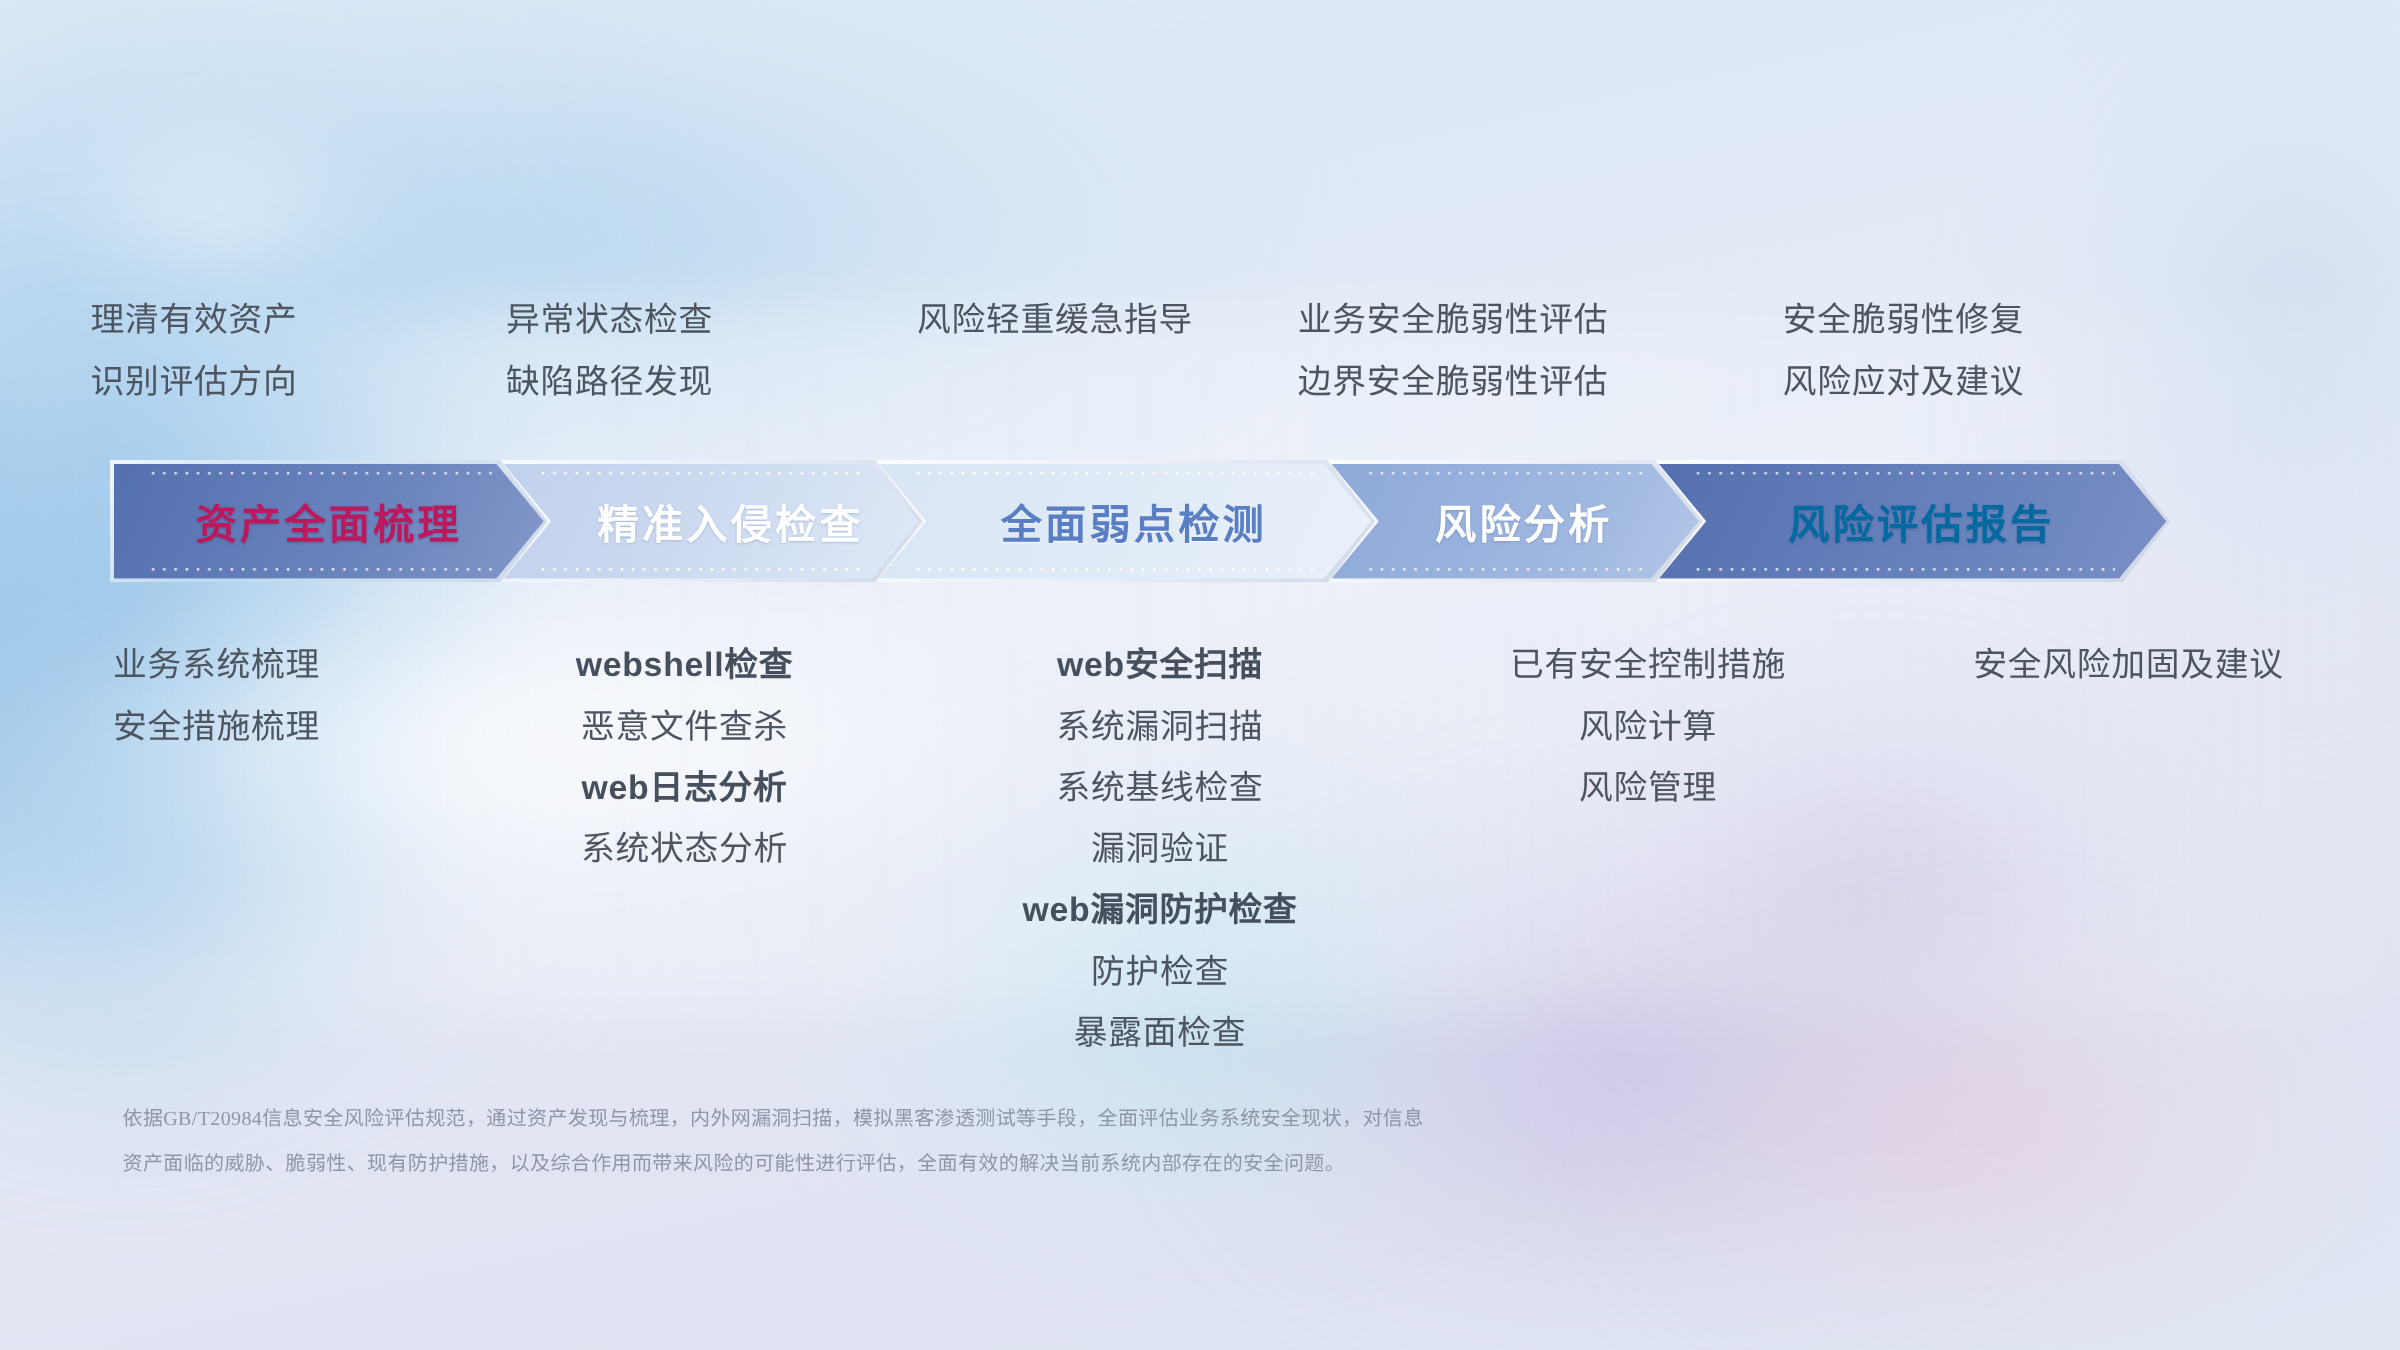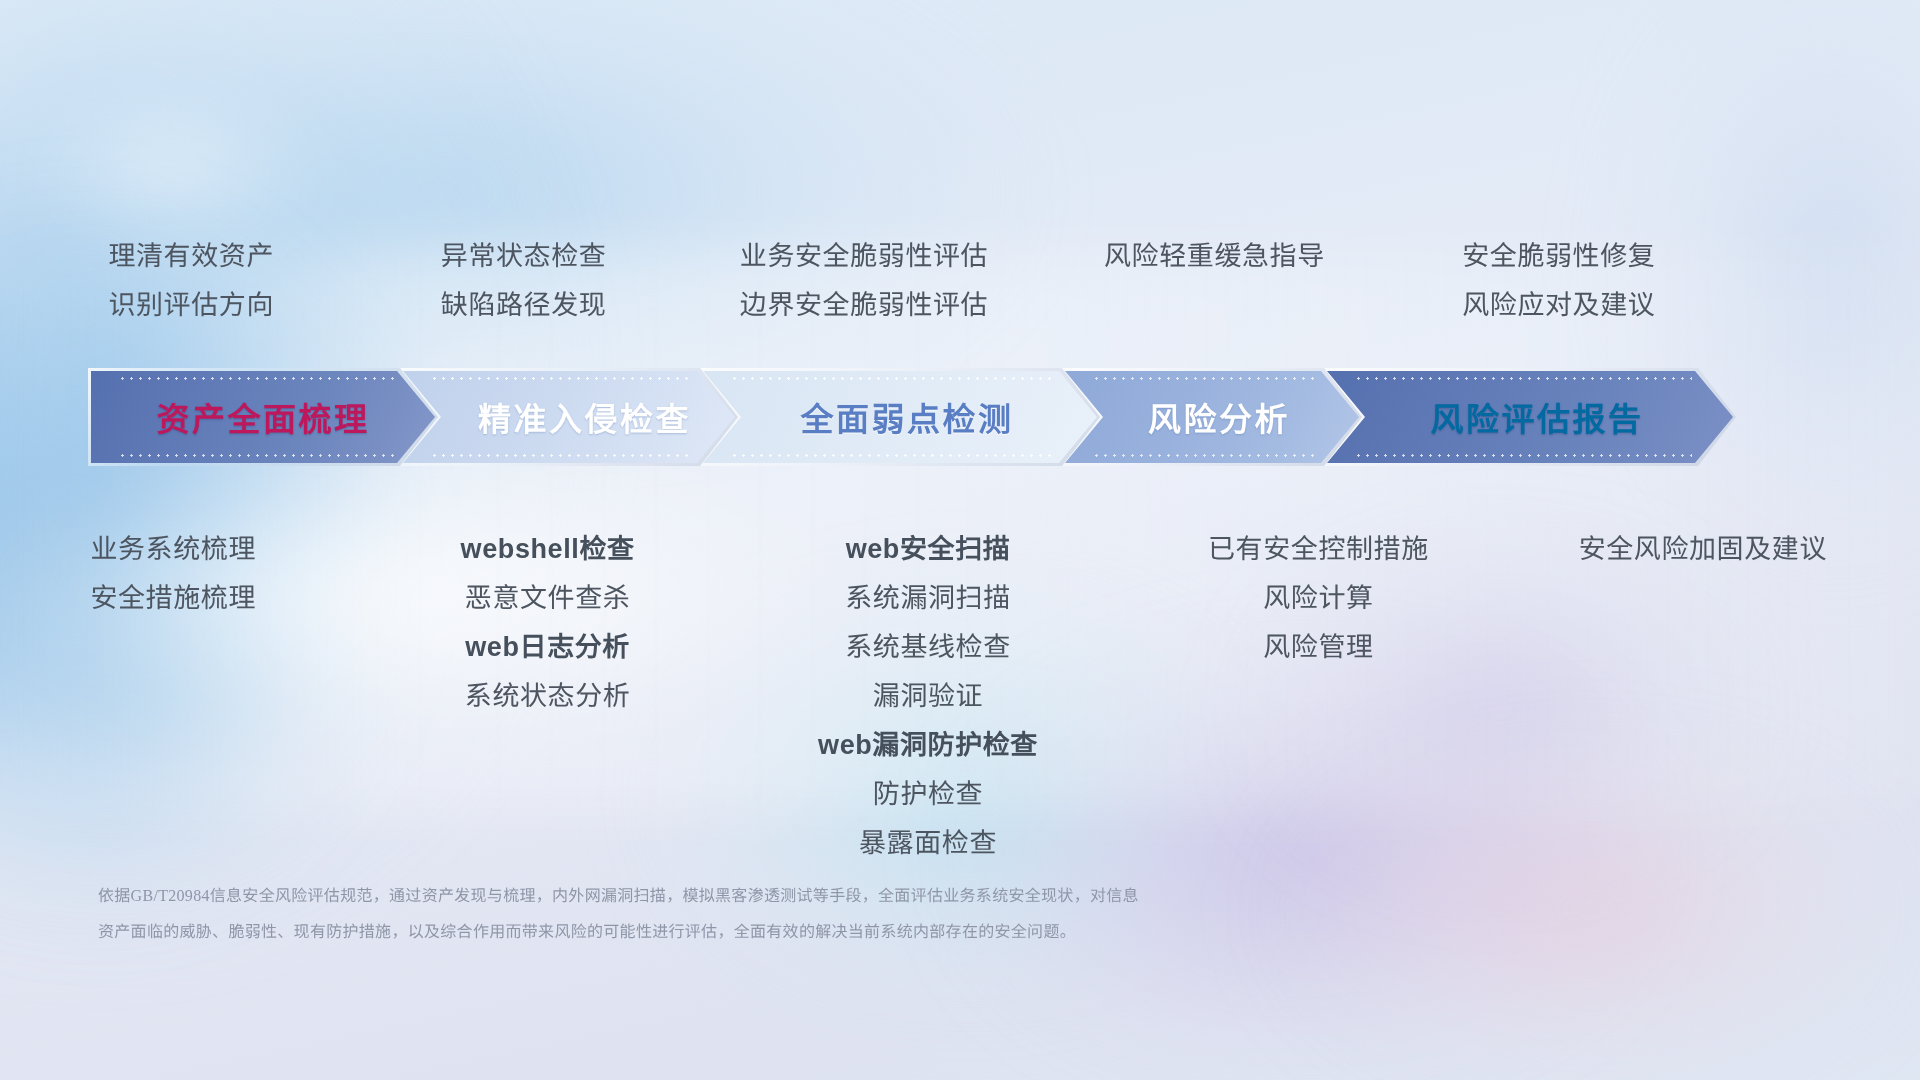--- a/index.html
+++ b/index.html
@@ -84,24 +84,23 @@
     filter:blur(34px);
   }
 
   
   #content{position:absolute;inset:0;z-index:2;}
 
   
   #top-row{
     position:absolute;left:0;top:232px;width:1672px;height:110px;
     display:flex;
-    padding-left:36px;
   }
   #bottom-row{
-    position:absolute;left:0;top:525px;width:1872px;
+    position:absolute;left:0;top:508px;width:1872px;
     display:flex;align-items:flex-start;
   }
   .col{
     flex:1 1 0;
     display:flex;flex-direction:column;align-items:center;
     text-align:center;
   }
   .cap{
     color:#4d5560;
     font-size:27px;
@@ -200,26 +199,26 @@
 
   <div id="top-row">
     <div class="col" id="top-col-1">
       <div class="cap">理清有效资产</div>
       <div class="cap">识别评估方向</div>
     </div>
     <div class="col" id="top-col-2">
       <div class="cap">异常状态检查</div>
       <div class="cap">缺陷路径发现</div>
     </div>
+    <div class="col" id="top-col-4">
+      <div class="cap">风险轻重缓急指导</div>
+    </div>
     <div class="col" id="top-col-3">
       <div class="cap">业务安全脆弱性评估</div>
       <div class="cap">边界安全脆弱性评估</div>
-    </div>
-    <div class="col" id="top-col-4">
-      <div class="cap">风险轻重缓急指导</div>
     </div>
     <div class="col" id="top-col-5">
       <div class="cap">安全脆弱性修复</div>
       <div class="cap">风险应对及建议</div>
     </div>
   </div>
 
   <div id="chevron-bar">
 
     <div class="chev" id="chev-1" style="left: 0px; width: 350px; z-index: 10;">

